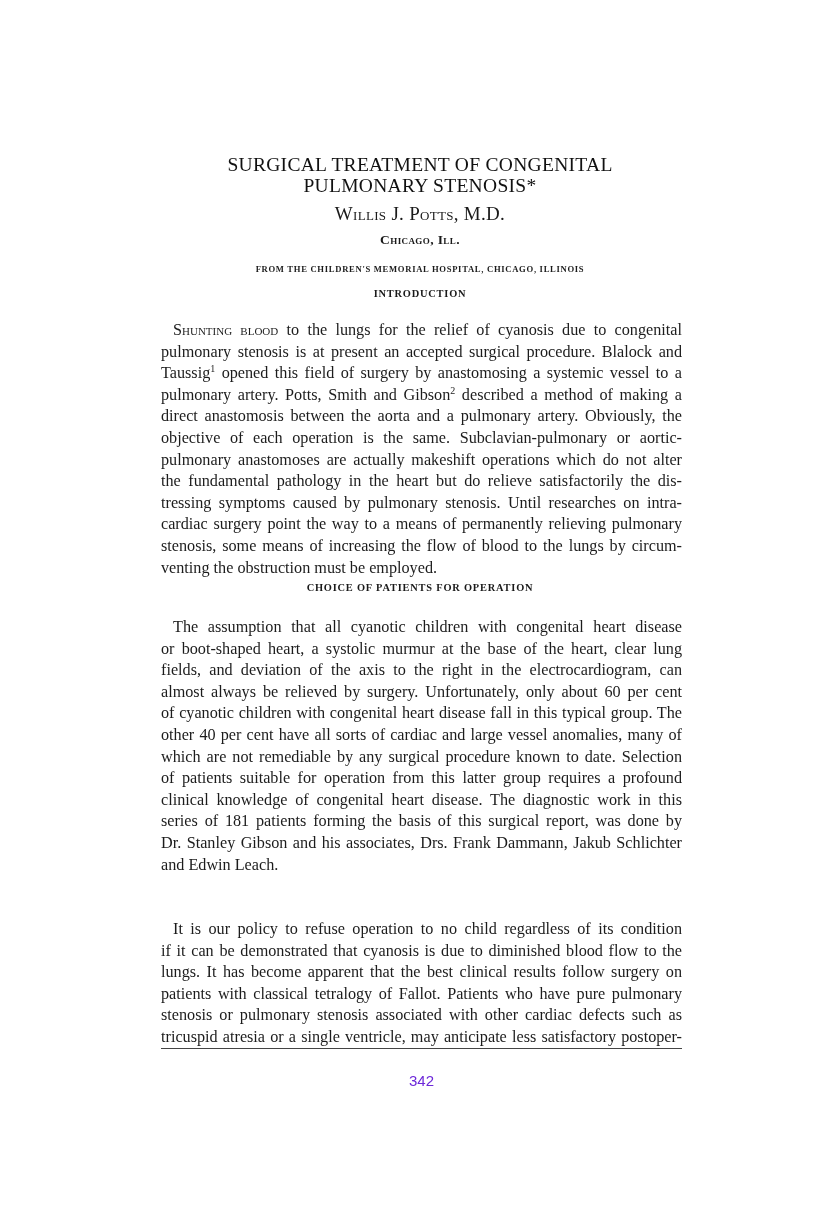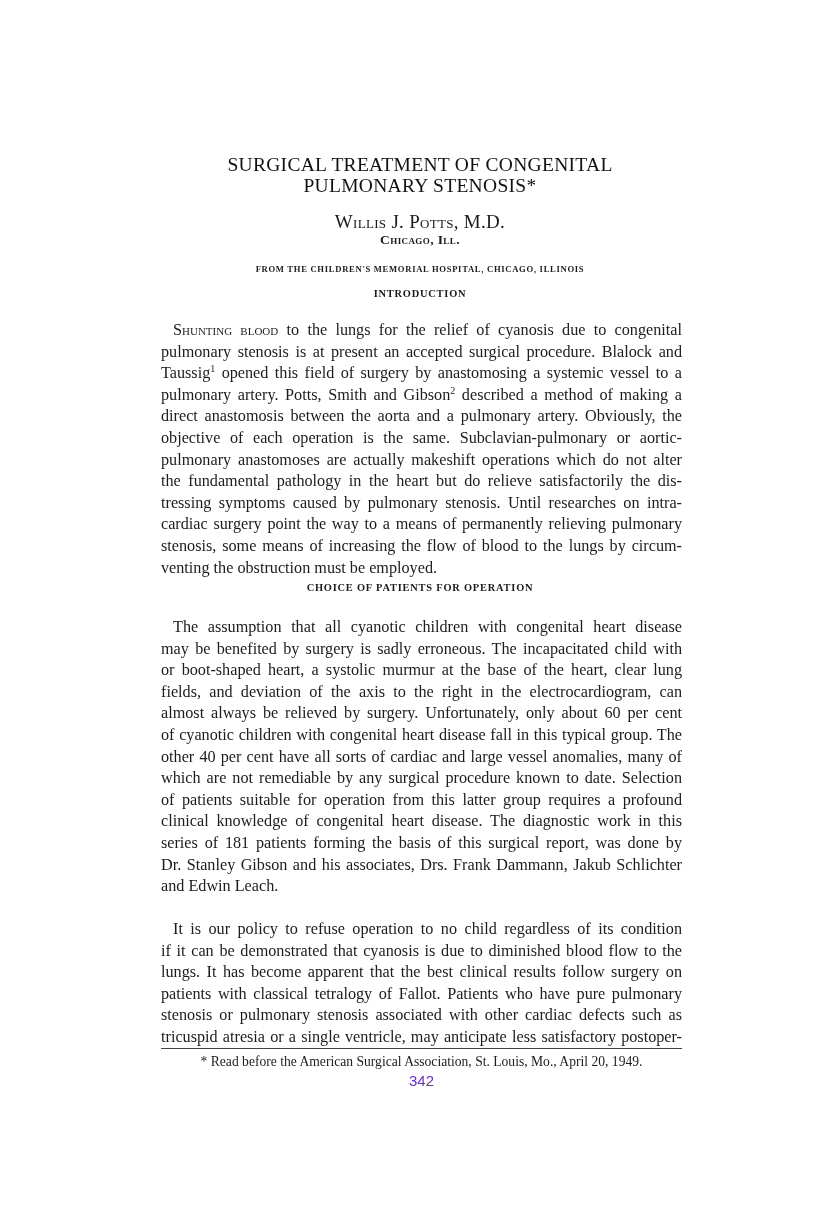--- a/index.html
+++ b/index.html
@@ -35,21 +35,20 @@
     }
     .author {
       position: absolute;
       left: 160px;
       width: 520px;
       top: 203px;
       text-align: center;
       font-size: 19px;
       font-variant: small-caps;
       letter-spacing: 0.3px;
-      margin-top: 8px;
     }
     .location {
       position: absolute;
       left: 160px;
       width: 520px;
       top: 232px;
       text-align: center;
       font-size: 13.5px;
       font-variant: small-caps;
       font-weight: bold;
@@ -166,21 +165,20 @@
     <span class="line">tressing symptoms caused by pulmonary stenosis. Until researches on intra-</span>
     <span class="line">cardiac surgery point the way to a means of permanently relieving pulmonary</span>
     <span class="line">stenosis, some means of increasing the flow of blood to the lungs by circum-</span>
     <span class="line last">venting the obstruction must be employed.</span>
   </div>
 
   <div class="section-heading h-choice">CHOICE OF PATIENTS FOR OPERATION</div>
 
   <div class="body-text p-choice">
     <span class="line indent">The assumption that all cyanotic children with congenital heart disease</span>
-    <span class="line">may be benefited by surgery is sadly erroneous. The incapacitated child with</span>
     <span class="line">or boot-shaped heart, a systolic murmur at the base of the heart, clear lung</span>
     <span class="line">fields, and deviation of the axis to the right in the electrocardiogram, can</span>
     <span class="line">almost always be relieved by surgery. Unfortunately, only about 60 per cent</span>
     <span class="line">of cyanotic children with congenital heart disease fall in this typical group. The</span>
     <span class="line">other 40 per cent have all sorts of cardiac and large vessel anomalies, many of</span>
     <span class="line">which are not remediable by any surgical procedure known to date. Selection</span>
     <span class="line">of patients suitable for operation from this latter group requires a profound</span>
     <span class="line">clinical knowledge of congenital heart disease. The diagnostic work in this</span>
     <span class="line">series of 181 patients forming the basis of this surgical report, was done by</span>
     <span class="line">Dr. Stanley Gibson and his associates, Drs. Frank Dammann, Jakub Schlichter</span>
@@ -190,16 +188,15 @@
   <div class="body-text p-policy">
     <span class="line indent">It is our policy to refuse operation to no child regardless of its condition</span>
     <span class="line">if it can be demonstrated that cyanosis is due to diminished blood flow to the</span>
     <span class="line">lungs. It has become apparent that the best clinical results follow surgery on</span>
     <span class="line">patients with classical tetralogy of Fallot. Patients who have pure pulmonary</span>
     <span class="line">stenosis or pulmonary stenosis associated with other cardiac defects such as</span>
     <span class="line">tricuspid atresia or a single ventricle, may anticipate less satisfactory postoper-</span>
   </div>
 
   <div class="footnote-rule"></div>
-  <div class="footnote">* Read before the American Surgical Association, St. Louis, Mo., April 20, 1949.</div>
   <div class="page-number">342</div>
 
 </div>
 
 </body></html>

